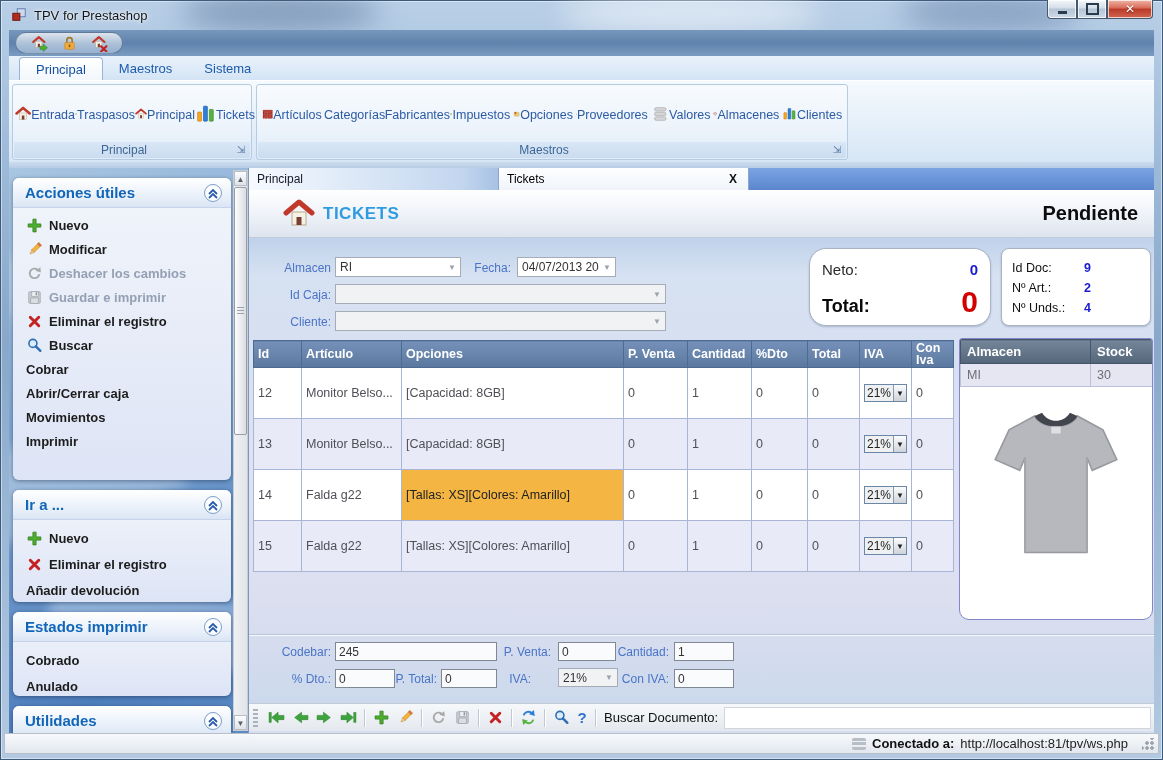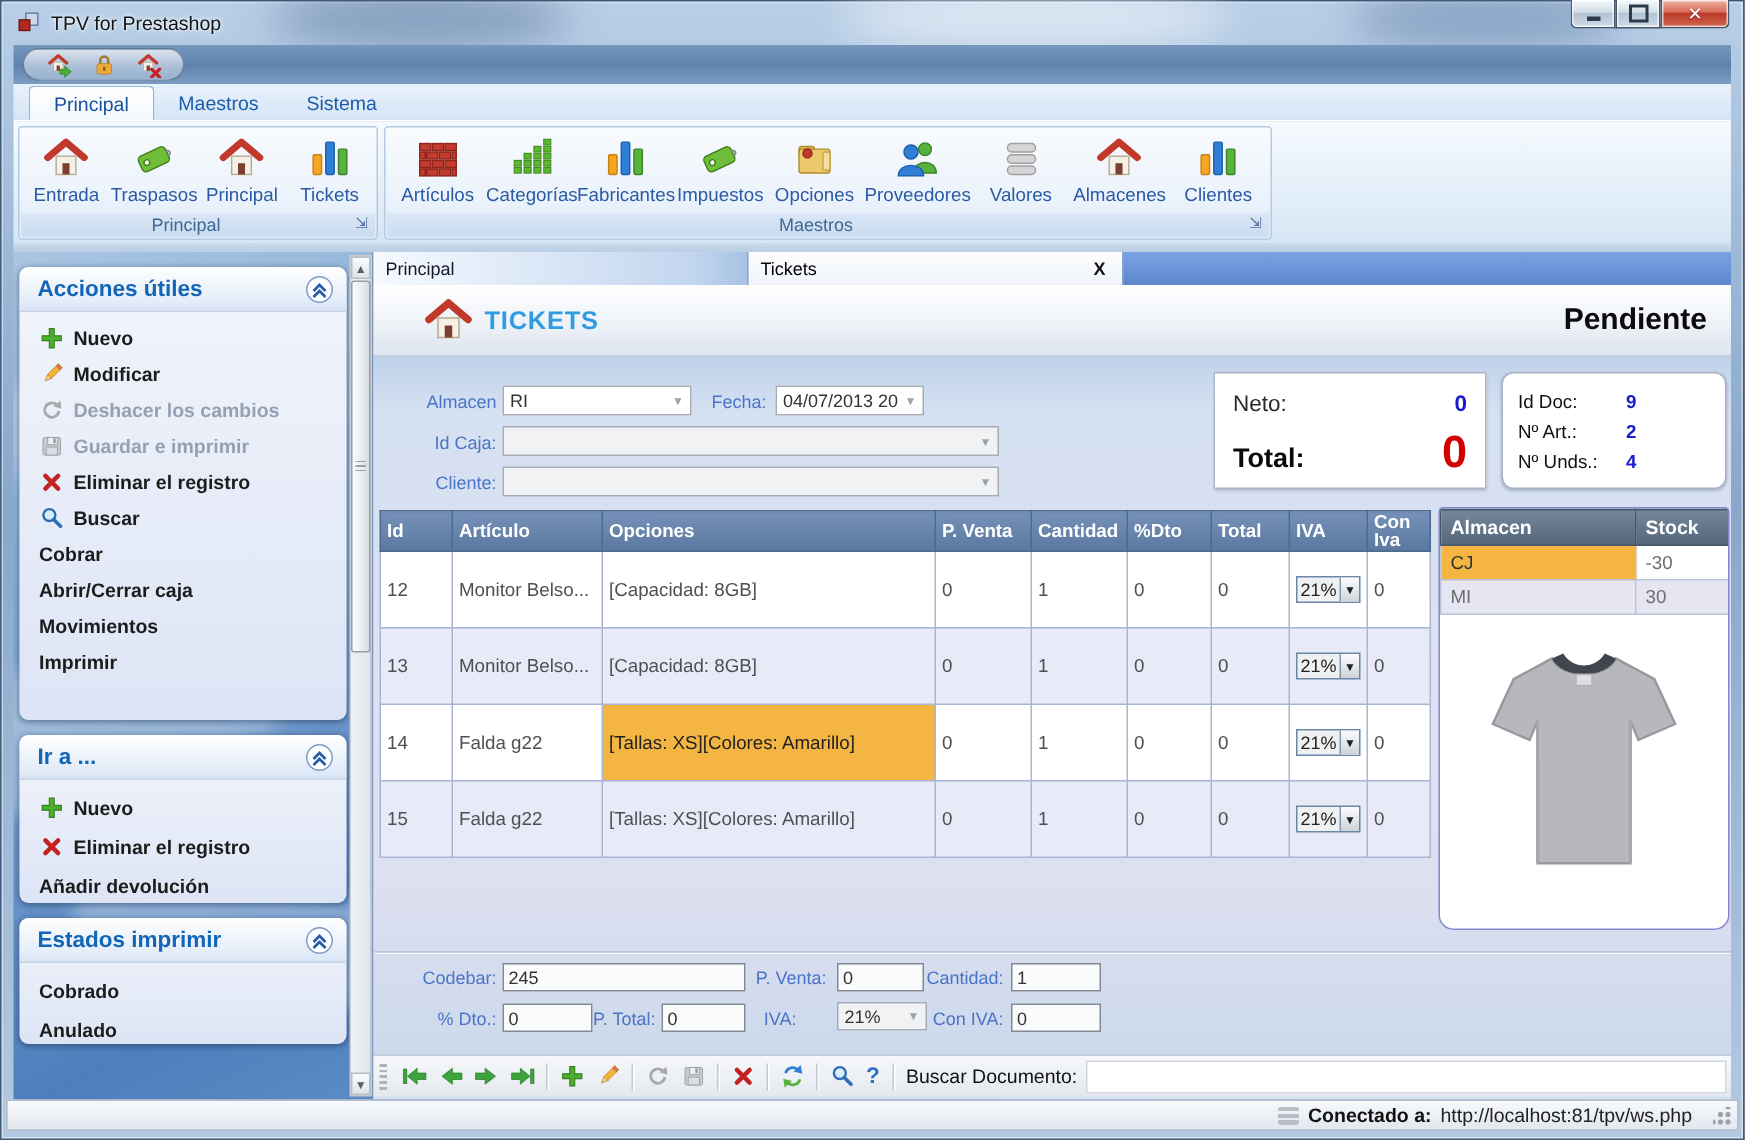--- a/index.html
+++ b/index.html
@@ -40,21 +40,21 @@
   .menu-tab { height:23px; padding:0 16px; font-size:13px; color:#1d5cab; display:flex; align-items:center; }
   .menu-tab.active { background:linear-gradient(180deg,#ffffff,#f2f7fc); border:1px solid #98b5d8; border-bottom:none;
     border-radius:4px 4px 0 0; color:#15509c; }
 
   
   .ribbon { position:absolute; left:9px; top:80px; right:9px; height:82px;
     background:linear-gradient(180deg,#f5fafd 0%,#e4eff9 55%,#d7e6f5 100%); border-top:1px solid #fff; }
   .rib-group { position:absolute; top:3px; height:76px; border:1px solid #b5cbe4; border-radius:3px;
     background:linear-gradient(180deg,#f8fbfe 0%,#ecf3fb 60%,#dfecf8 100%); }
   .rib-items { display:flex; height:58px; align-items:center; justify-content:space-evenly; padding:0 2px; }
-  .rib-item { width:60px; height:54px; display:flex; flex-direction:column; align-items:center; justify-content:center; border-radius:3px; }
+  .rib-item { width:60px; height:54px; display:flex; flex-direction:row; align-items:center; justify-content:center; border-radius:3px; }
   .rib-item svg { width:30px; height:30px; }
   .rib-item span { font-size:12.5px; color:#2b5aa5; margin-top:2px; white-space:nowrap; }
   .rib-caption { position:absolute; left:1px; right:1px; bottom:1px; height:16px; border-radius:0 0 2px 2px;
     background:linear-gradient(180deg,#d9e7f6,#cbdcf0); display:flex; align-items:center; }
   .rib-caption span { flex:1; text-align:center; font-size:12px; color:#3e6796; }
   .rib-launcher { width:14px; height:14px; margin-right:2px; color:#51729e; font-size:10px; line-height:14px; text-align:center; }
   .rib-launcher::before { content:"\21F2"; }
   .ribbon-bottom { position:absolute; left:9px; top:162px; right:9px; height:6px;
     background:linear-gradient(180deg,#cbdcee,#b9cde4); }
 
@@ -112,21 +112,21 @@
   
   .flabel { position:absolute; font-size:12px; color:#4a74c8; text-align:right; }
   .combo { position:absolute; height:20px; border:1px solid #a5acb5; background:#fff; display:flex; align-items:center;
     font-size:12px; color:#333; padding-left:4px; }
   .combo.gray { background:#f1f2f4; }
   .combo .arrow { margin-left:auto; margin-right:4px; color:#9aa3ad; font-size:8px; }
   .combo .arrow::before { content:"\25BC"; }
 
   
   .neto-panel { position:absolute; left:560px; top:10px; width:182px; height:78px; background:#fff;
-    border:1px solid #aab4c4; border-radius:0; box-shadow:0 1px 2px rgba(30,50,90,.25); }
+    border:1px solid #aab4c4; border-radius:17px; box-shadow:0 1px 2px rgba(30,50,90,.25); }
   .neto-row { position:absolute; left:12px; right:12px; display:flex; align-items:baseline; }
   .neto-label { font-size:15px; color:#2a2a2a; }
   .neto-value { margin-left:auto; font-size:15px; font-weight:bold; color:#1b1bd0; }
   .total-label { font-size:18px; font-weight:bold; color:#0a0a0a; }
   .total-value { margin-left:auto; font-size:30px; font-weight:bold; color:#d40000; line-height:30px; }
   .info-panel { position:absolute; left:752px; top:10px; width:150px; height:78px; background:#fff;
     border:1px solid #aab4c4; border-radius:8px; box-shadow:0 1px 2px rgba(30,50,90,.25); padding:9px 10px; }
   .info-row { display:flex; height:20px; align-items:center; }
   .info-row .l { font-size:12.5px; font-weight:normal; color:#101010; width:72px; }
   .info-row .v { font-size:12.5px; font-weight:bold; color:#1b1bd0; }
@@ -592,20 +592,28 @@
       <div class="side-items">
         <div class="side-item tall no-icon">
           <span>Cobrado</span>
           </div>
         <div class="side-item tall no-icon">
           <span>Anulado</span>
           </div>
       </div>
     </div>
 
+    <div class="side-panel" style="top:538px;height:42px">
+      <div class="side-header">
+        <span class="hdr-label">Utilidades</span>
+        <svg viewBox="0 0 20 20">
+            <use href="#i-chevron-up"></use>
+          </svg>
+      </div>
+    </div>
 
     <div class="v-scroll">
       <div class="arr up"></div>
       <div class="v-thumb"></div>
       <div class="arr down"></div>
     </div>
 
     <div class="main">
       <div class="doc-tabbar">
         <div class="doc-tab inactive">
@@ -769,24 +777,20 @@
             <colgroup>
                 <col style="width:130px">
                 <col style="width:62px">
               </colgroup>
             <tbody>
                 <tr>
               <th>Almacen</th>
               <th>Stock</th>
             </tr>
             <tr>
-              <td class="hl">CJ</td>
-              <td>-30</td>
-            </tr>
-            <tr>
               <td class="lav">MI</td>
               <td class="lav">30</td>
             </tr>
           </tbody>
             </table>
           <div class="product-box">
             <svg viewBox="0 0 120 150" width="128" height="160">
                 <use href="#i-tshirt"></use>
               </svg>
           </div>

